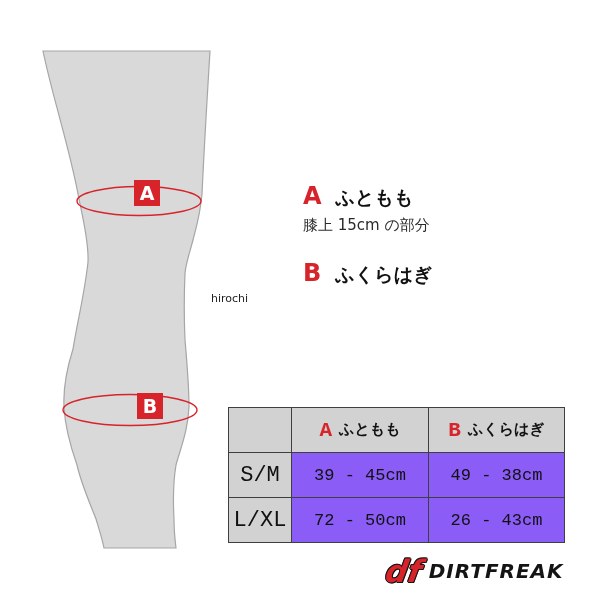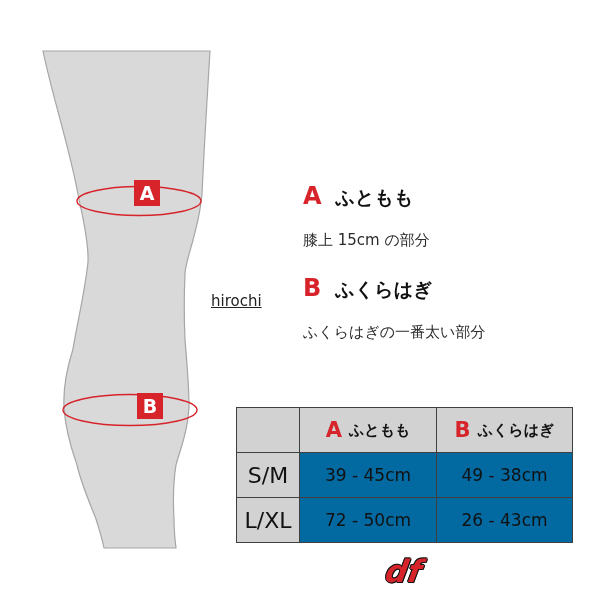--- a/index.html
+++ b/index.html
@@ -11,38 +11,38 @@
   .leg-svg{position:absolute;left:0;top:0;}
   
   .marker{
     position:absolute;width:26px;height:26px;background:#d7242b;
     display:flex;align-items:center;justify-content:center;
     color:#ffffff;font-weight:bold;font-size:19px;line-height:1;
   }
   .marker-a{left:134px;top:180px;}
   .marker-b{left:137px;top:393px;}
   
-  .watermark{position:absolute;left:211px;top:292px;font-size:15px;color:#222;text-decoration:underline;}
+  .watermark{position:absolute;left:211px;top:292px;font-size:11px;color:#222;}
   
   .legend{position:absolute;left:303px;top:183px;width:260px;}
   .legend-item + .legend-item{margin-top:25px;}
   .legend-head{display:flex;align-items:baseline;gap:14px;}
   .legend-letter{color:#d7242b;font-weight:900;font-size:24px;line-height:26px;}
   .legend-title{font-weight:bold;font-size:19px;color:#111;}
-  .legend-desc{margin-top:20px;font-size:15px;color:#2b2b2b;}
+  .legend-desc{margin-top:5px;font-size:15px;color:#2b2b2b;}
   
   .size-table{
-    position:absolute;left:236px;top:407px;width:333px;height:135px;
-    border-collapse:collapse;table-layout:fixed;
+    position:absolute;left:228px;top:407px;width:333px;height:135px;
+    border-collapse:collapse;table-layout:fixed;font-family:Liberation Mono, monospace;
   }
   .size-table td,.size-table th{
     border:1px solid #3f3f3f;text-align:center;vertical-align:middle;padding:0;
   }
   .size-table .gray{background:#d2d2d2;}
-  .size-table .white{background:#0369a1;}
+  .size-table .white{background:#8b5cf6;}
   .col-size{width:62px;}
   .col-a{width:136px;}
   .col-b{width:135px;}
   .size-table tr{height:45px;}
   .th-letter{color:#d7242b;font-weight:900;font-size:21px;vertical-align:middle;}
   .th-label{font-weight:bold;font-size:15px;color:#111;margin-left:7px;}
   .cell-size{font-size:22px;color:#111;}
   .cell-val{font-size:17px;color:#111;}
   
   .brand{position:absolute;left:386px;top:554px;display:flex;align-items:center;gap:7px;}
@@ -94,21 +94,20 @@
         <span class="legend-letter">A</span>
         <span class="legend-title">ふともも</span>
       </div>
       <div class="legend-desc">膝上 15cm の部分</div>
     </div>
     <div class="legend-item">
       <div class="legend-head">
         <span class="legend-letter">B</span>
         <span class="legend-title">ふくらはぎ</span>
       </div>
-      <div class="legend-desc">ふくらはぎの一番太い部分</div>
     </div>
   </div>
 
   <table class="size-table">
     <tbody>
         <tr>
       <th class="gray col-size"></th>
       <th class="gray col-a">
         <span class="th-letter">A</span><span class="th-label">ふともも</span>
       </th>
@@ -124,15 +123,16 @@
     <tr>
       <td class="gray cell-size">L/XL</td>
       <td class="white cell-val">72 - 50cm</td>
       <td class="white cell-val">26 - 43cm</td>
     </tr>
   </tbody>
     </table>
 
   <div class="brand">
     <span class="brand-emblem">df</span>
+    <span class="brand-name">DIRTFREAK</span>
   </div>
 
 </div>
 
 </body></html>

